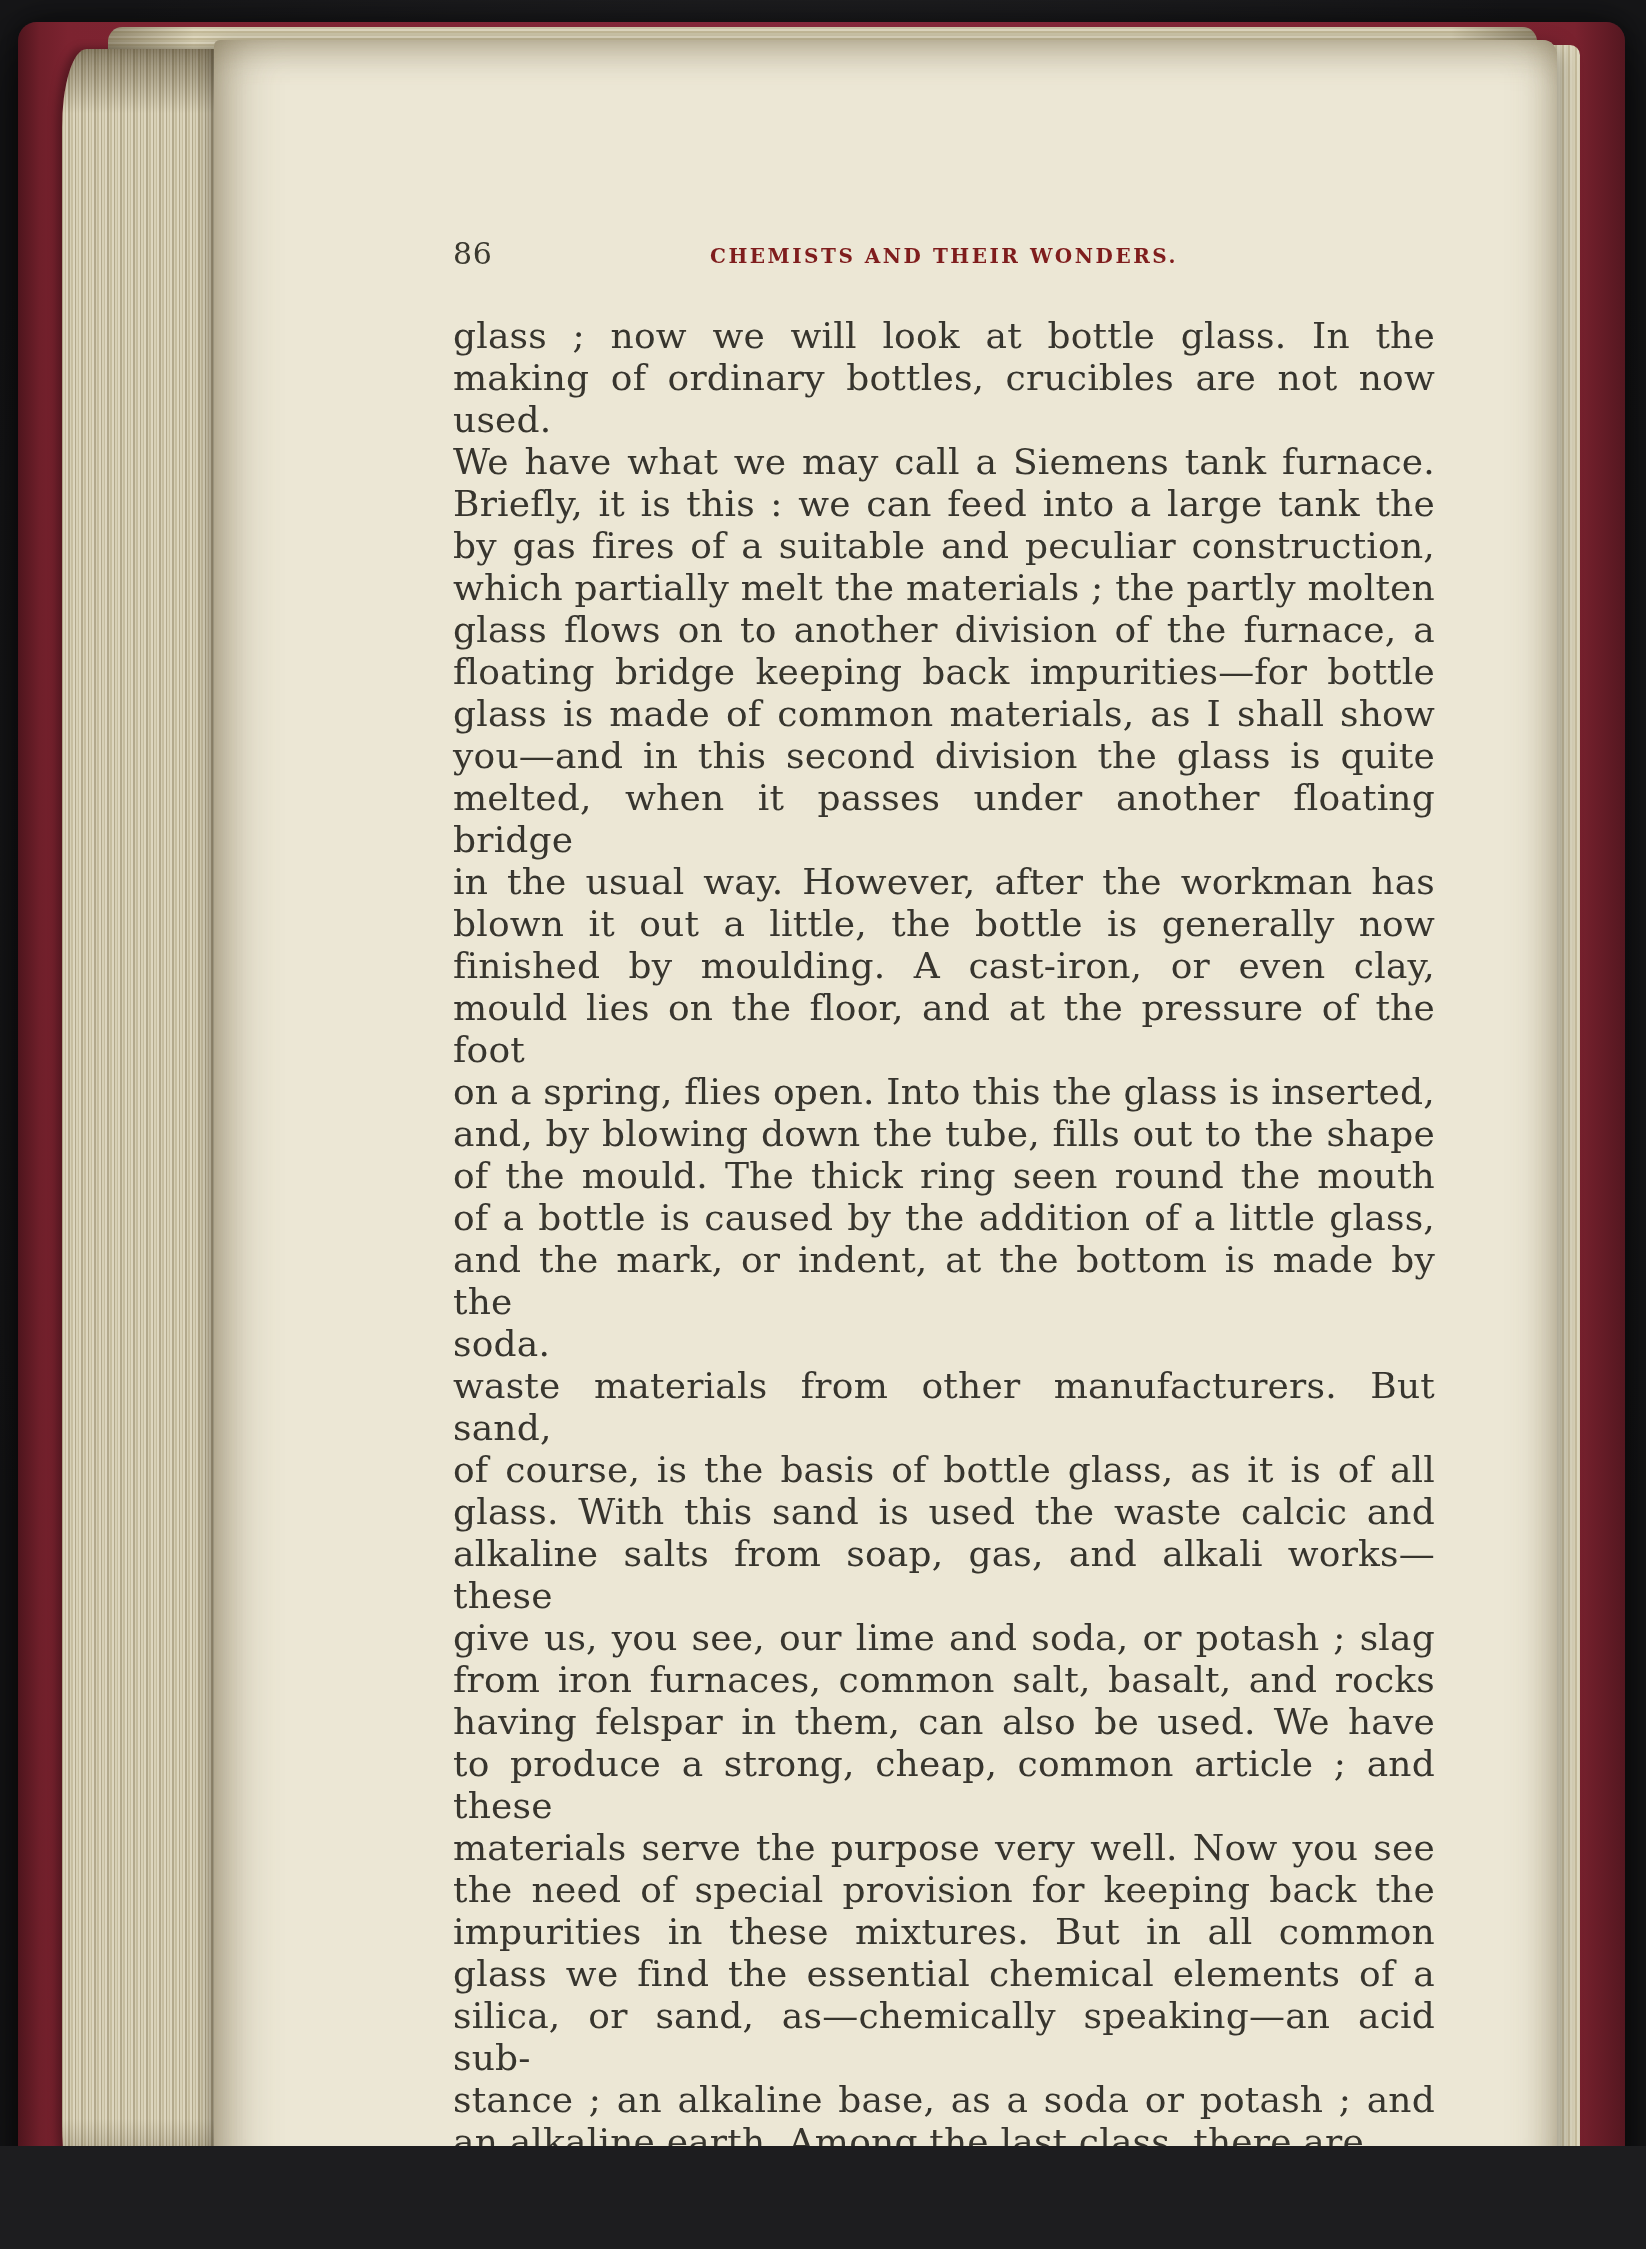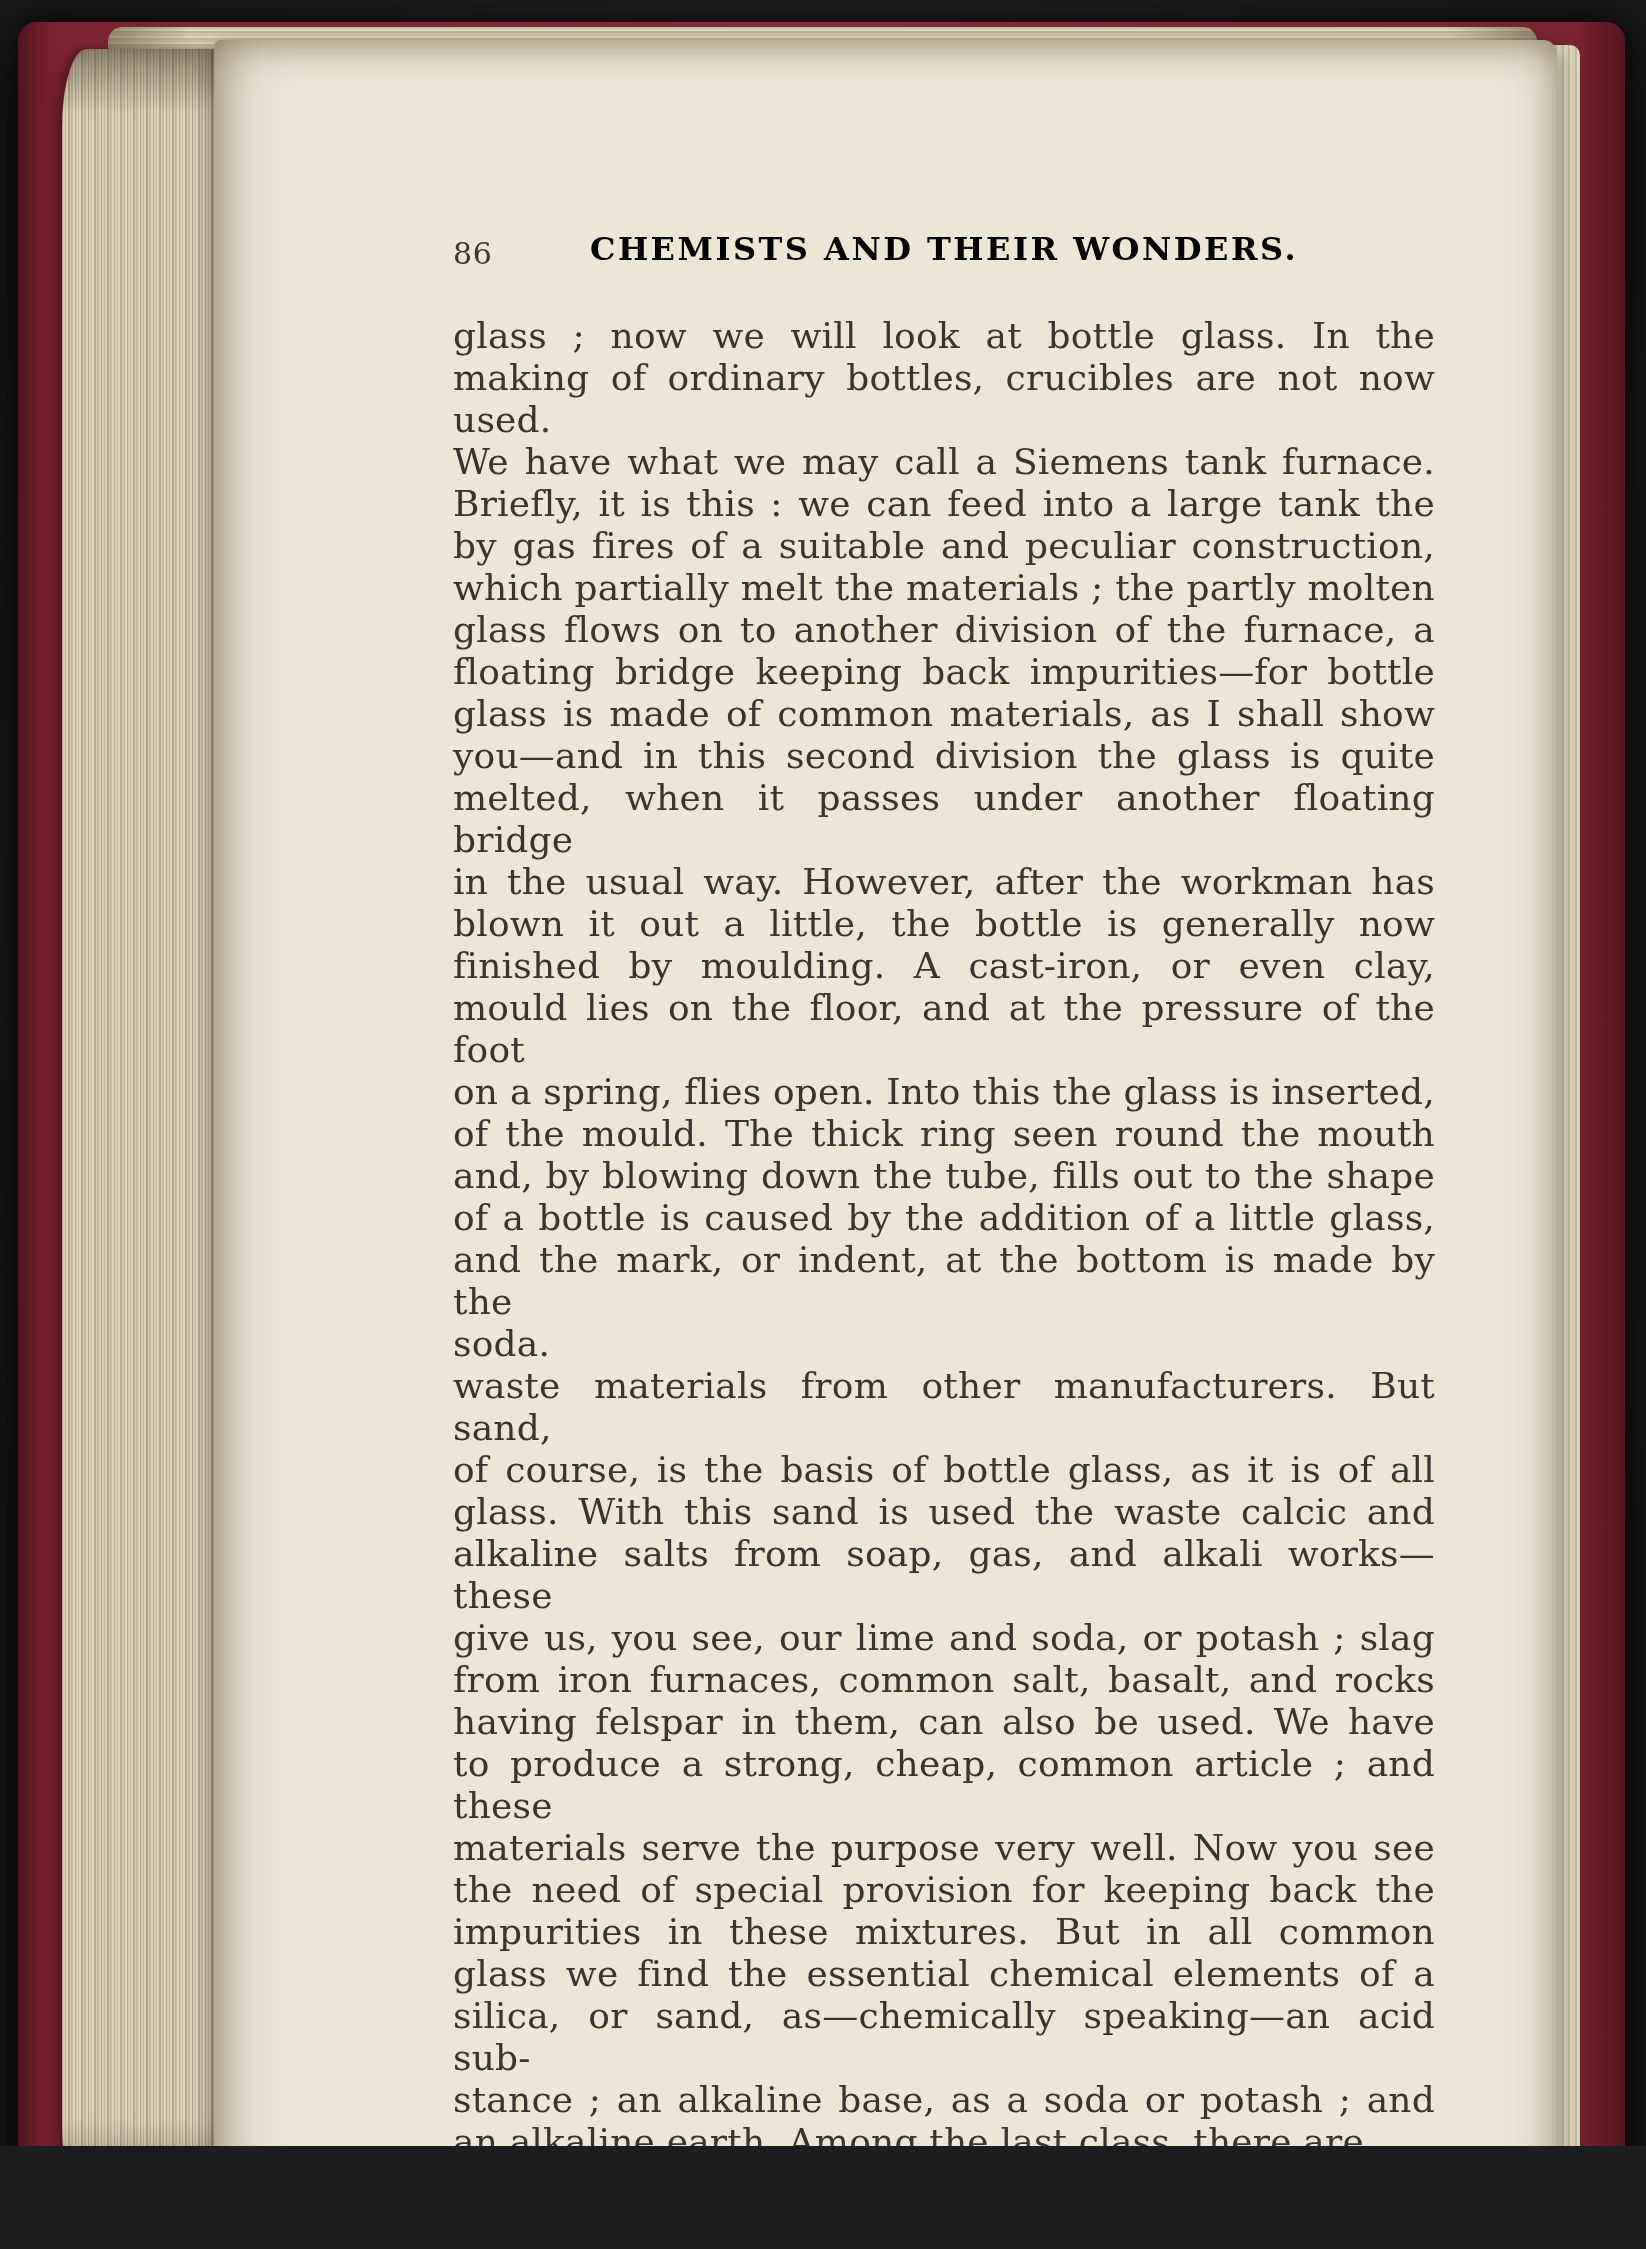--- a/index.html
+++ b/index.html
@@ -68,21 +68,21 @@
   }
   .header-row{
     position:absolute;left:239px;top:189px;width:982px;height:45px;
   }
   .page-number{
     position:absolute;left:0;bottom:2.9px;
     font-size:30px;letter-spacing:0.7px;color:#3b392f;
   }
   .running-header{
     position:absolute;left:0;right:0;bottom:5.8px;text-align:center;
-    font-size:32px;font-weight:700;letter-spacing:2.5px;color:#000000;
+    font-size:20px;font-weight:700;letter-spacing:2.5px;color:#7f1d1d;
   }
   .text-block{
     position:absolute;left:239px;top:275px;width:982px;
     color:var(--ink);
     font-size:36px;line-height:42px;letter-spacing:0.2px;
   }
   .paragraph{margin:0;}
   .line{
     text-align:justify;
     text-align-last:justify;
@@ -116,22 +116,22 @@
           <div class="line">glass flows on to another division of the furnace, a</div>
           <div class="line">floating bridge keeping back impurities—for bottle</div>
           <div class="line">glass is made of common materials, as I shall show</div>
           <div class="line">you—and in this second division the glass is quite</div>
           <div class="line">melted, when it passes under another floating bridge</div>
           <div class="line">in the usual way. However, after the workman has</div>
           <div class="line">blown it out a little, the bottle is generally now</div>
           <div class="line">finished by moulding. A cast-iron, or even clay,</div>
           <div class="line">mould lies on the floor, and at the pressure of the foot</div>
           <div class="line">on a spring, flies open. Into this the glass is inserted,</div>
+          <div class="line">and, by blowing down the tube, fills out to the shape</div>
           <div class="line">of the mould. The thick ring seen round the mouth</div>
-          <div class="line">and, by blowing down the tube, fills out to the shape</div>
           <div class="line">of a bottle is caused by the addition of a little glass,</div>
           <div class="line">and the mark, or indent, at the bottom is made by the</div>
           <div class="line last">soda.</div>
         </div>
         <div class="paragraph">
           <div class="line">waste materials from other manufacturers. But sand,</div>
           <div class="line">of course, is the basis of bottle glass, as it is of all</div>
           <div class="line">glass. With this sand is used the waste calcic and</div>
           <div class="line">alkaline salts from soap, gas, and alkali works—these</div>
           <div class="line">give us, you see, our lime and soda, or potash ; slag</div>

